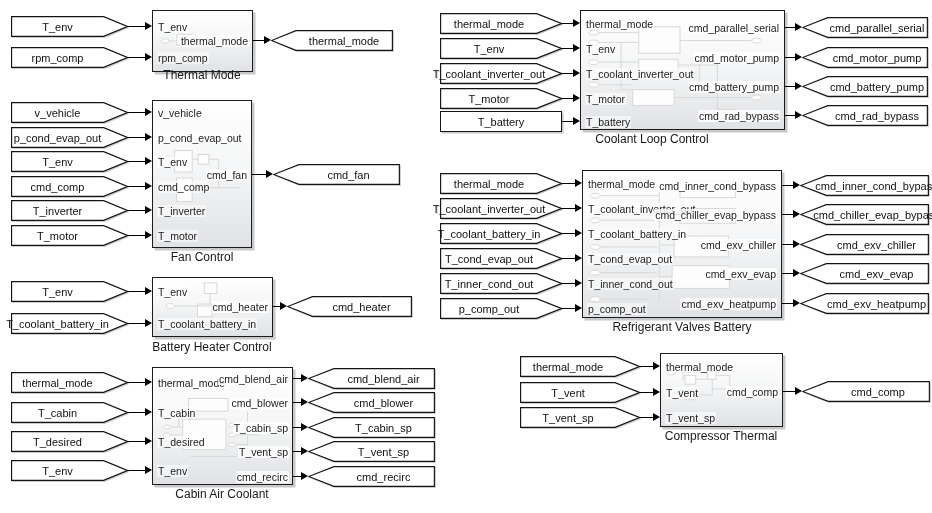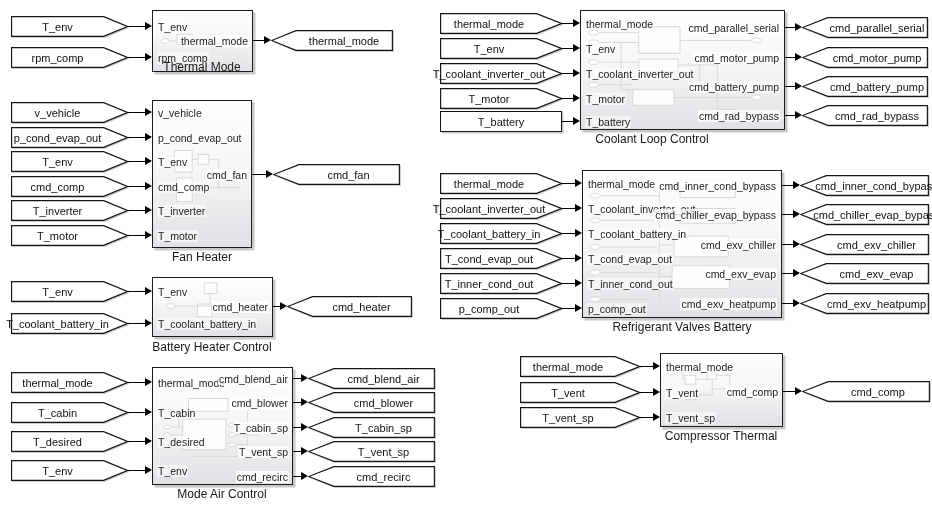--- a/index.html
+++ b/index.html
@@ -42,21 +42,21 @@
     <svg class="preview" viewBox="0 0 101 62">
       <ellipse cx="12" cy="31" rx="4" ry="2.5"></ellipse>
         <rect x="24" y="24" width="16" height="11"></rect>
       <rect x="56" y="25" width="11" height="9"></rect>
         <path d="M16 31 h8 M40 29 h16 M67 29 h22"></path>
     </svg>
     <span class="plbl" style="left:4px;top:10px">T_env</span>
     <span class="plbl" style="left:4px;top:41px">rpm_comp</span>
     <span class="plbl r" style="right:3px;top:24px">thermal_mode</span>
   </div>
-  <span class="btitle" style="left:202px;top:61px">Thermal Mode</span>
+  <span class="btitle" style="left:202px;top:69px">Thermal Mode</span>
 
   <div class="tag in" style="left:11px;top:16px;width:117px">
     <svg viewBox="0 0 120 21" preserveAspectRatio="none">
         <polygon points="0.6,0.6 95,0.6 119.4,10.5 95,20.4 0.6,20.4"></polygon>
       </svg>
     <span class="tlbl">T_env</span>
   </div>
   <div class="tag in" style="left:11px;top:47px;width:117px">
     <svg viewBox="0 0 120 21" preserveAspectRatio="none">
         <polygon points="0.6,0.6 95,0.6 119.4,10.5 95,20.4 0.6,20.4"></polygon>
@@ -82,21 +82,21 @@
       <path d="M13 56 h9 M40 59 h6 M57 59 h10 v16 M15 108 h9 M40 88 h27 v-13 M67 88 h22"></path>
     </svg>
     <span class="plbl" style="left:4px;top:6px">v_vehicle</span>
     <span class="plbl" style="left:4px;top:31px">p_cond_evap_out</span>
     <span class="plbl" style="left:4px;top:55px">T_env</span>
     <span class="plbl" style="left:4px;top:80px">cmd_comp</span>
     <span class="plbl" style="left:4px;top:104px">T_inverter</span>
     <span class="plbl" style="left:4px;top:129px">T_motor</span>
     <span class="plbl r" style="right:3px;top:68px">cmd_fan</span>
   </div>
-  <span class="btitle" style="left:202px;top:251px">Fan Heater</span>
+  <span class="btitle" style="left:202px;top:251px">Fan Control</span>
 
   <div class="tag in" style="left:11px;top:102px;width:117px">
     <svg viewBox="0 0 120 21" preserveAspectRatio="none">
         <polygon points="0.6,0.6 95,0.6 119.4,10.5 95,20.4 0.6,20.4"></polygon>
       </svg>
     <span class="tlbl">v_vehicle</span>
   </div>
   <div class="tag in" style="left:11px;top:127px;width:117px">
     <svg viewBox="0 0 120 21" preserveAspectRatio="none">
         <polygon points="0.6,0.6 95,0.6 119.4,10.5 95,20.4 0.6,20.4"></polygon>
@@ -192,21 +192,21 @@
     <span class="plbl" style="left:4px;top:9px">thermal_mode</span>
     <span class="plbl" style="left:4px;top:39px">T_cabin</span>
     <span class="plbl" style="left:4px;top:68px">T_desired</span>
     <span class="plbl" style="left:4px;top:97px">T_env</span>
     <span class="plbl r" style="right:3px;top:5px">cmd_blend_air</span>
     <span class="plbl r" style="right:3px;top:29px">cmd_blower</span>
     <span class="plbl r" style="right:3px;top:54px">T_cabin_sp</span>
     <span class="plbl r" style="right:3px;top:78px">T_vent_sp</span>
     <span class="plbl r" style="right:3px;top:103px">cmd_recirc</span>
   </div>
-  <span class="btitle" style="left:222px;top:488px">Mode Air Control</span>
+  <span class="btitle" style="left:222px;top:488px">Cabin Air Coolant</span>
 
   <div class="tag in" style="left:11px;top:372px;width:117px">
     <svg viewBox="0 0 120 21" preserveAspectRatio="none">
         <polygon points="0.6,0.6 95,0.6 119.4,10.5 95,20.4 0.6,20.4"></polygon>
       </svg>
     <span class="tlbl">thermal_mode</span>
   </div>
   <div class="tag in" style="left:11px;top:402px;width:117px">
     <svg viewBox="0 0 120 21" preserveAspectRatio="none">
         <polygon points="0.6,0.6 95,0.6 119.4,10.5 95,20.4 0.6,20.4"></polygon>

